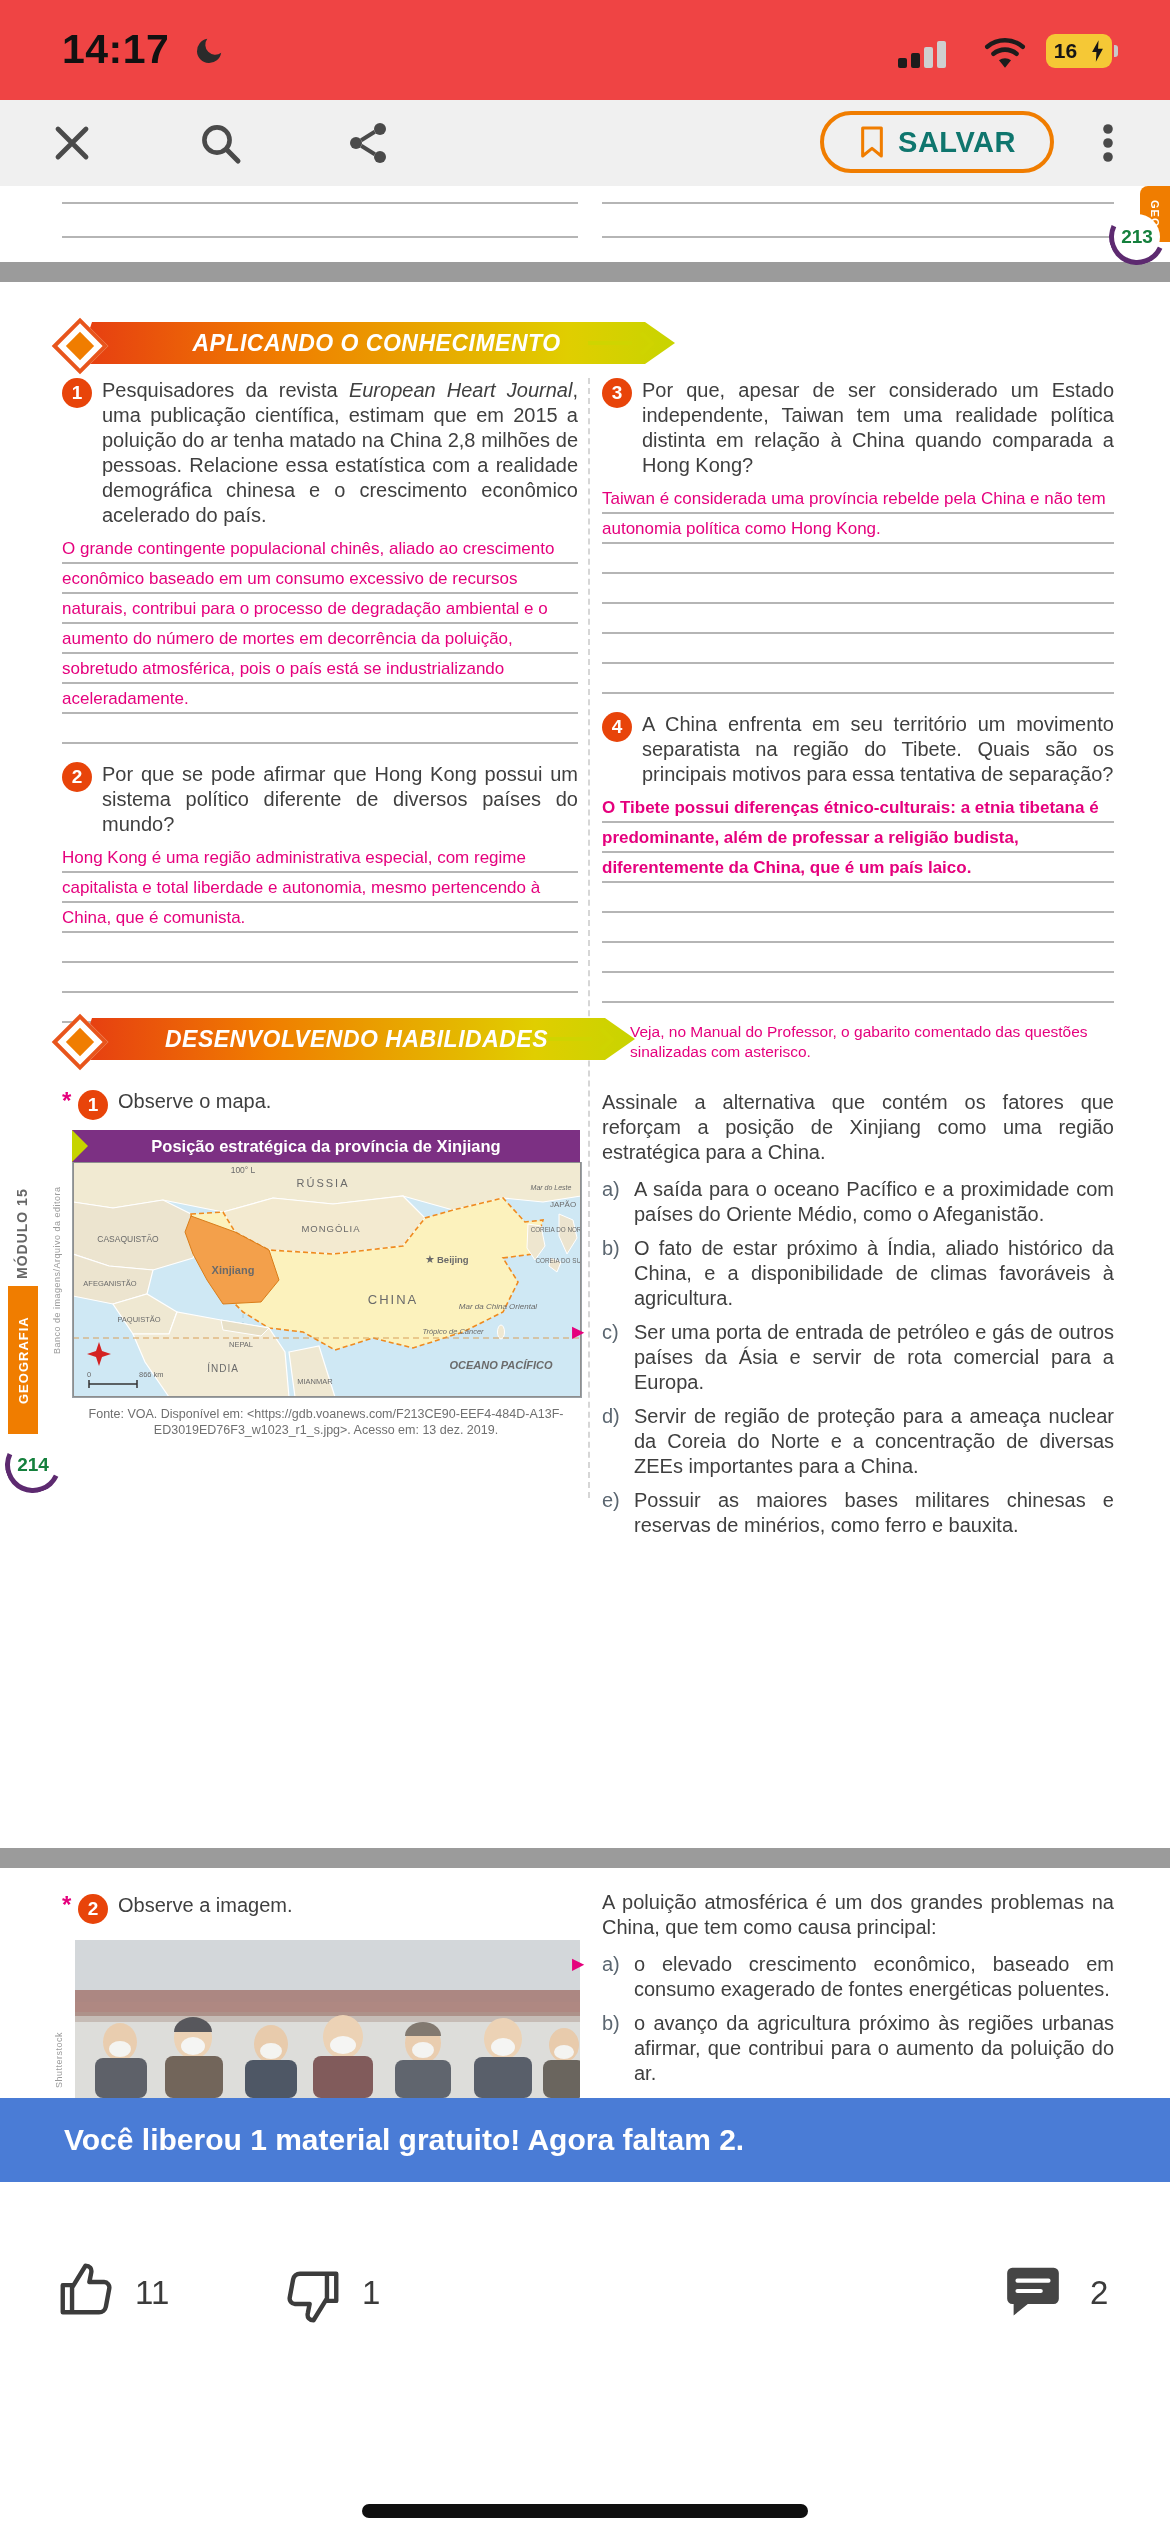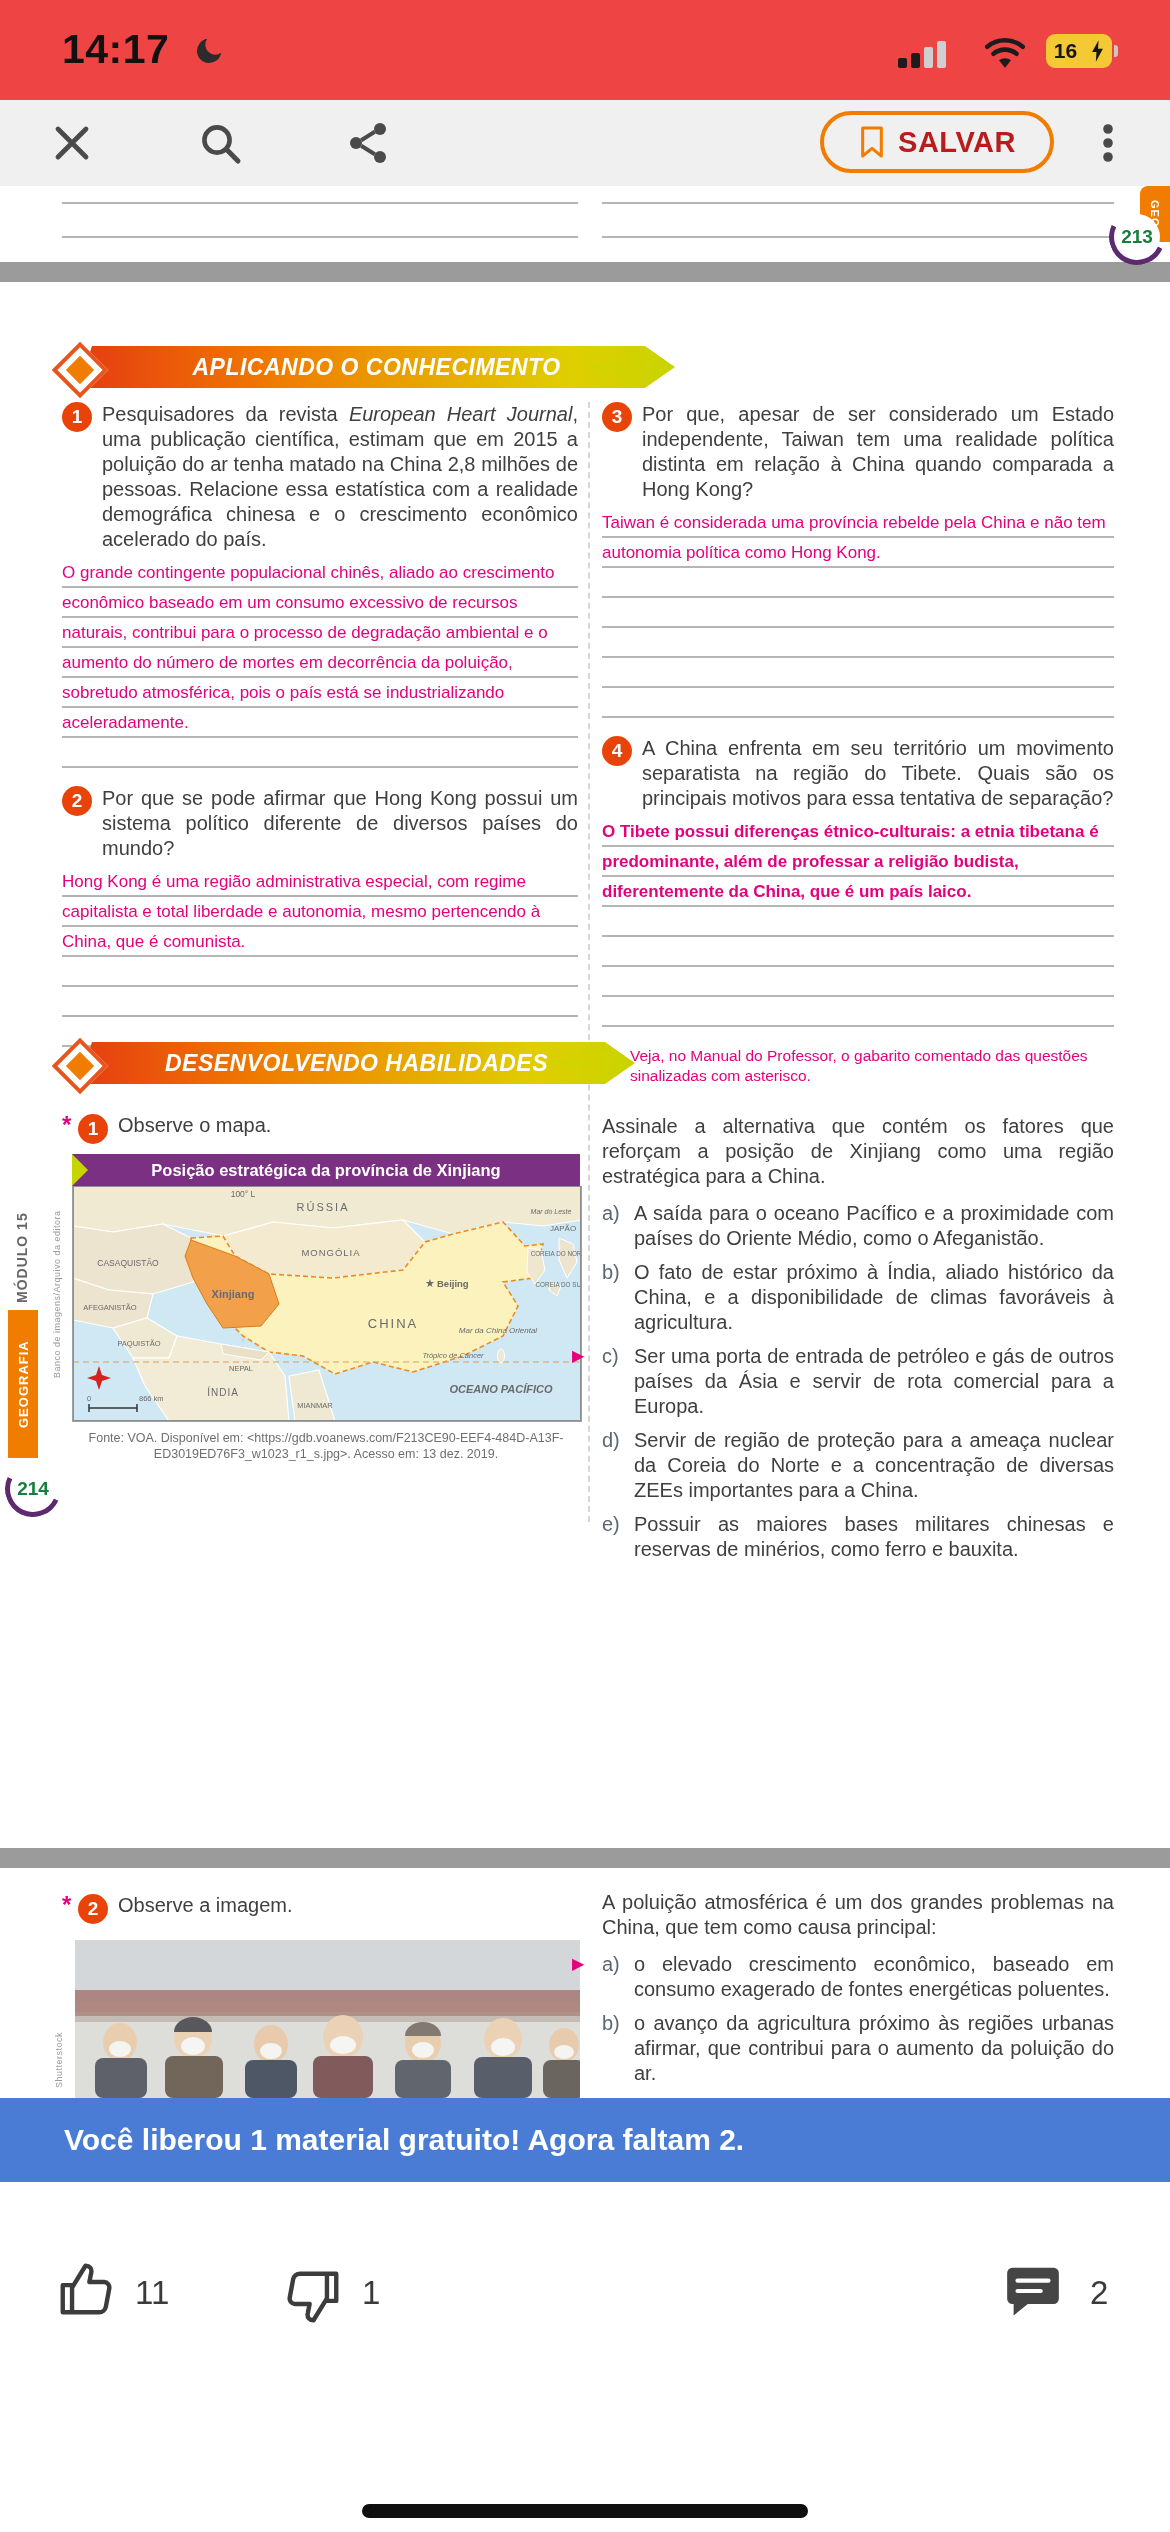--- a/index.html
+++ b/index.html
@@ -18,21 +18,21 @@
   .batt-body{width:66px;height:34px;border-radius:9px;background:#f5c836;display:flex;align-items:center;justify-content:center;gap:14px;}
   .batt-num{font-size:21px;font-weight:bold;color:#161616;}
   .batt-nub{width:4px;height:12px;background:#c9c9c9;border-radius:0 3px 3px 0;margin-left:2px;}
 
   
   .toolbar{position:absolute;top:100px;left:0;width:100%;height:86px;background:#f0f0f0;border-bottom:1px solid #dcdcdc;}
   .tb-btn{position:absolute;width:48px;height:48px;top:19px;background:none;border:none;padding:0;cursor:pointer;}
   .tb-btn svg{width:100%;height:100%;}
   .save-btn{position:absolute;right:116px;top:11px;height:62px;display:flex;align-items:center;gap:12px;
     padding:0 34px;background:#fff0;border:4px solid #f07d00;border-radius:35px;cursor:pointer;}
-  .save-btn span{font-size:29px;font-weight:bold;color:#b91c1c;letter-spacing:.5px;}
+  .save-btn span{font-size:29px;font-weight:bold;color:#0f766e;letter-spacing:.5px;}
 
   
   .doc{position:absolute;top:186px;left:0;width:1170px;height:1912px;background:#fff;}
   .sep{position:absolute;left:0;width:100%;height:20px;background:#9b9b9b;}
   .rule-line{position:absolute;height:0;border-bottom:2px solid #b5b5b5;}
 
   .side-tab{position:absolute;right:0;top:0;width:30px;height:56px;background:#f07d00;border-radius:8px 0 0 8px;
     color:#fff;font-size:11px;font-weight:bold;display:flex;align-items:center;justify-content:center;
     writing-mode:vertical-rl;letter-spacing:1px;}
   .page-badge{position:absolute;width:46px;height:46px;border-radius:50%;background:#fff;display:flex;
@@ -174,21 +174,21 @@
       <div class="rule-line" style="left:62px;top:16px;width:516px;"></div>
       <div class="rule-line" style="left:62px;top:50px;width:516px;"></div>
       <div class="rule-line" style="left:602px;top:16px;width:512px;"></div>
       <div class="rule-line" style="left:602px;top:50px;width:512px;"></div>
       <div class="side-tab">GEO</div>
       <div class="page-badge" style="right:10px;top:28px;">213</div>
     </div>
 
     <div class="sep" style="top:76px;"></div>
 
-    <div class="abs" style="top:112px;left:0;width:100%;height:1438px;">
+    <div class="abs" style="top:88px;left:0;width:100%;height:1438px;">
 
       <div class="banner-row" style="left:60px;top:46px;width:660px;">
         <div class="ribbon" style="width:505px;">APLICANDO O CONHECIMENTO</div>
         <div class="gem"></div>
         <div class="tail-line" style="left:528px;"></div>
         <div class="tail-arrow" style="left:574px;"></div>
       </div>
 
       <div class="divider" style="left:588px;top:104px;height:1120px;"></div>
 

